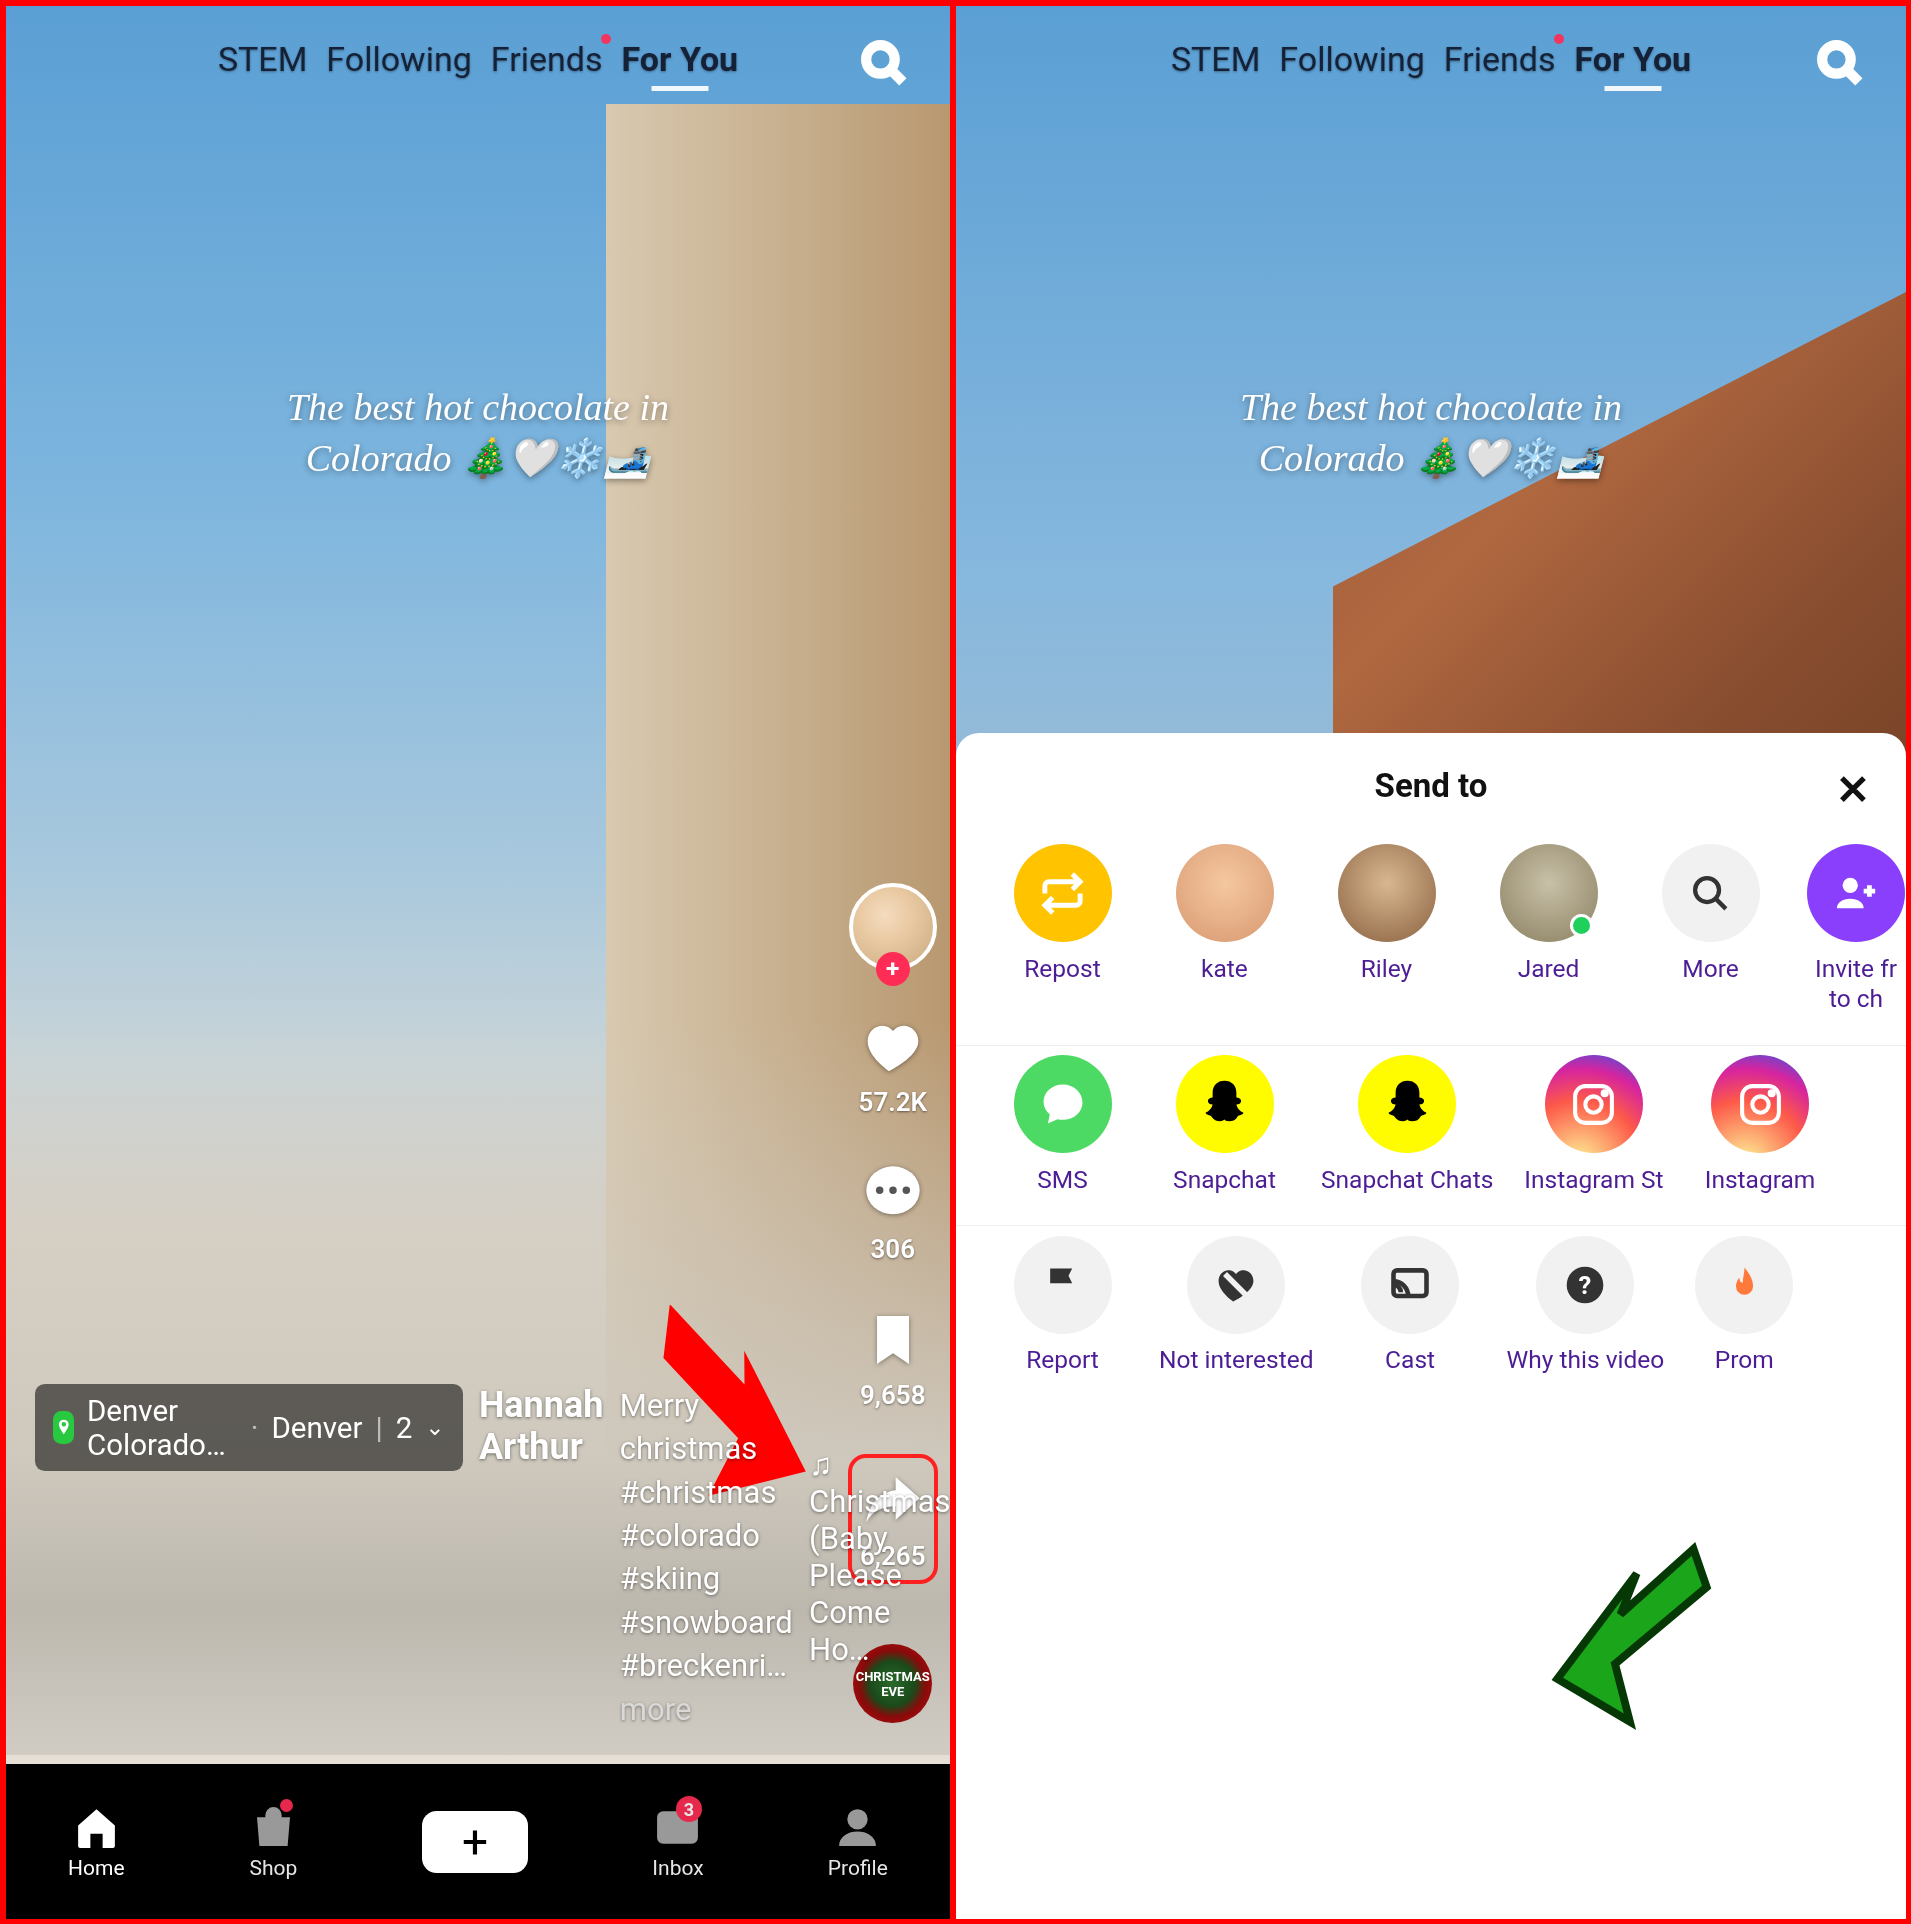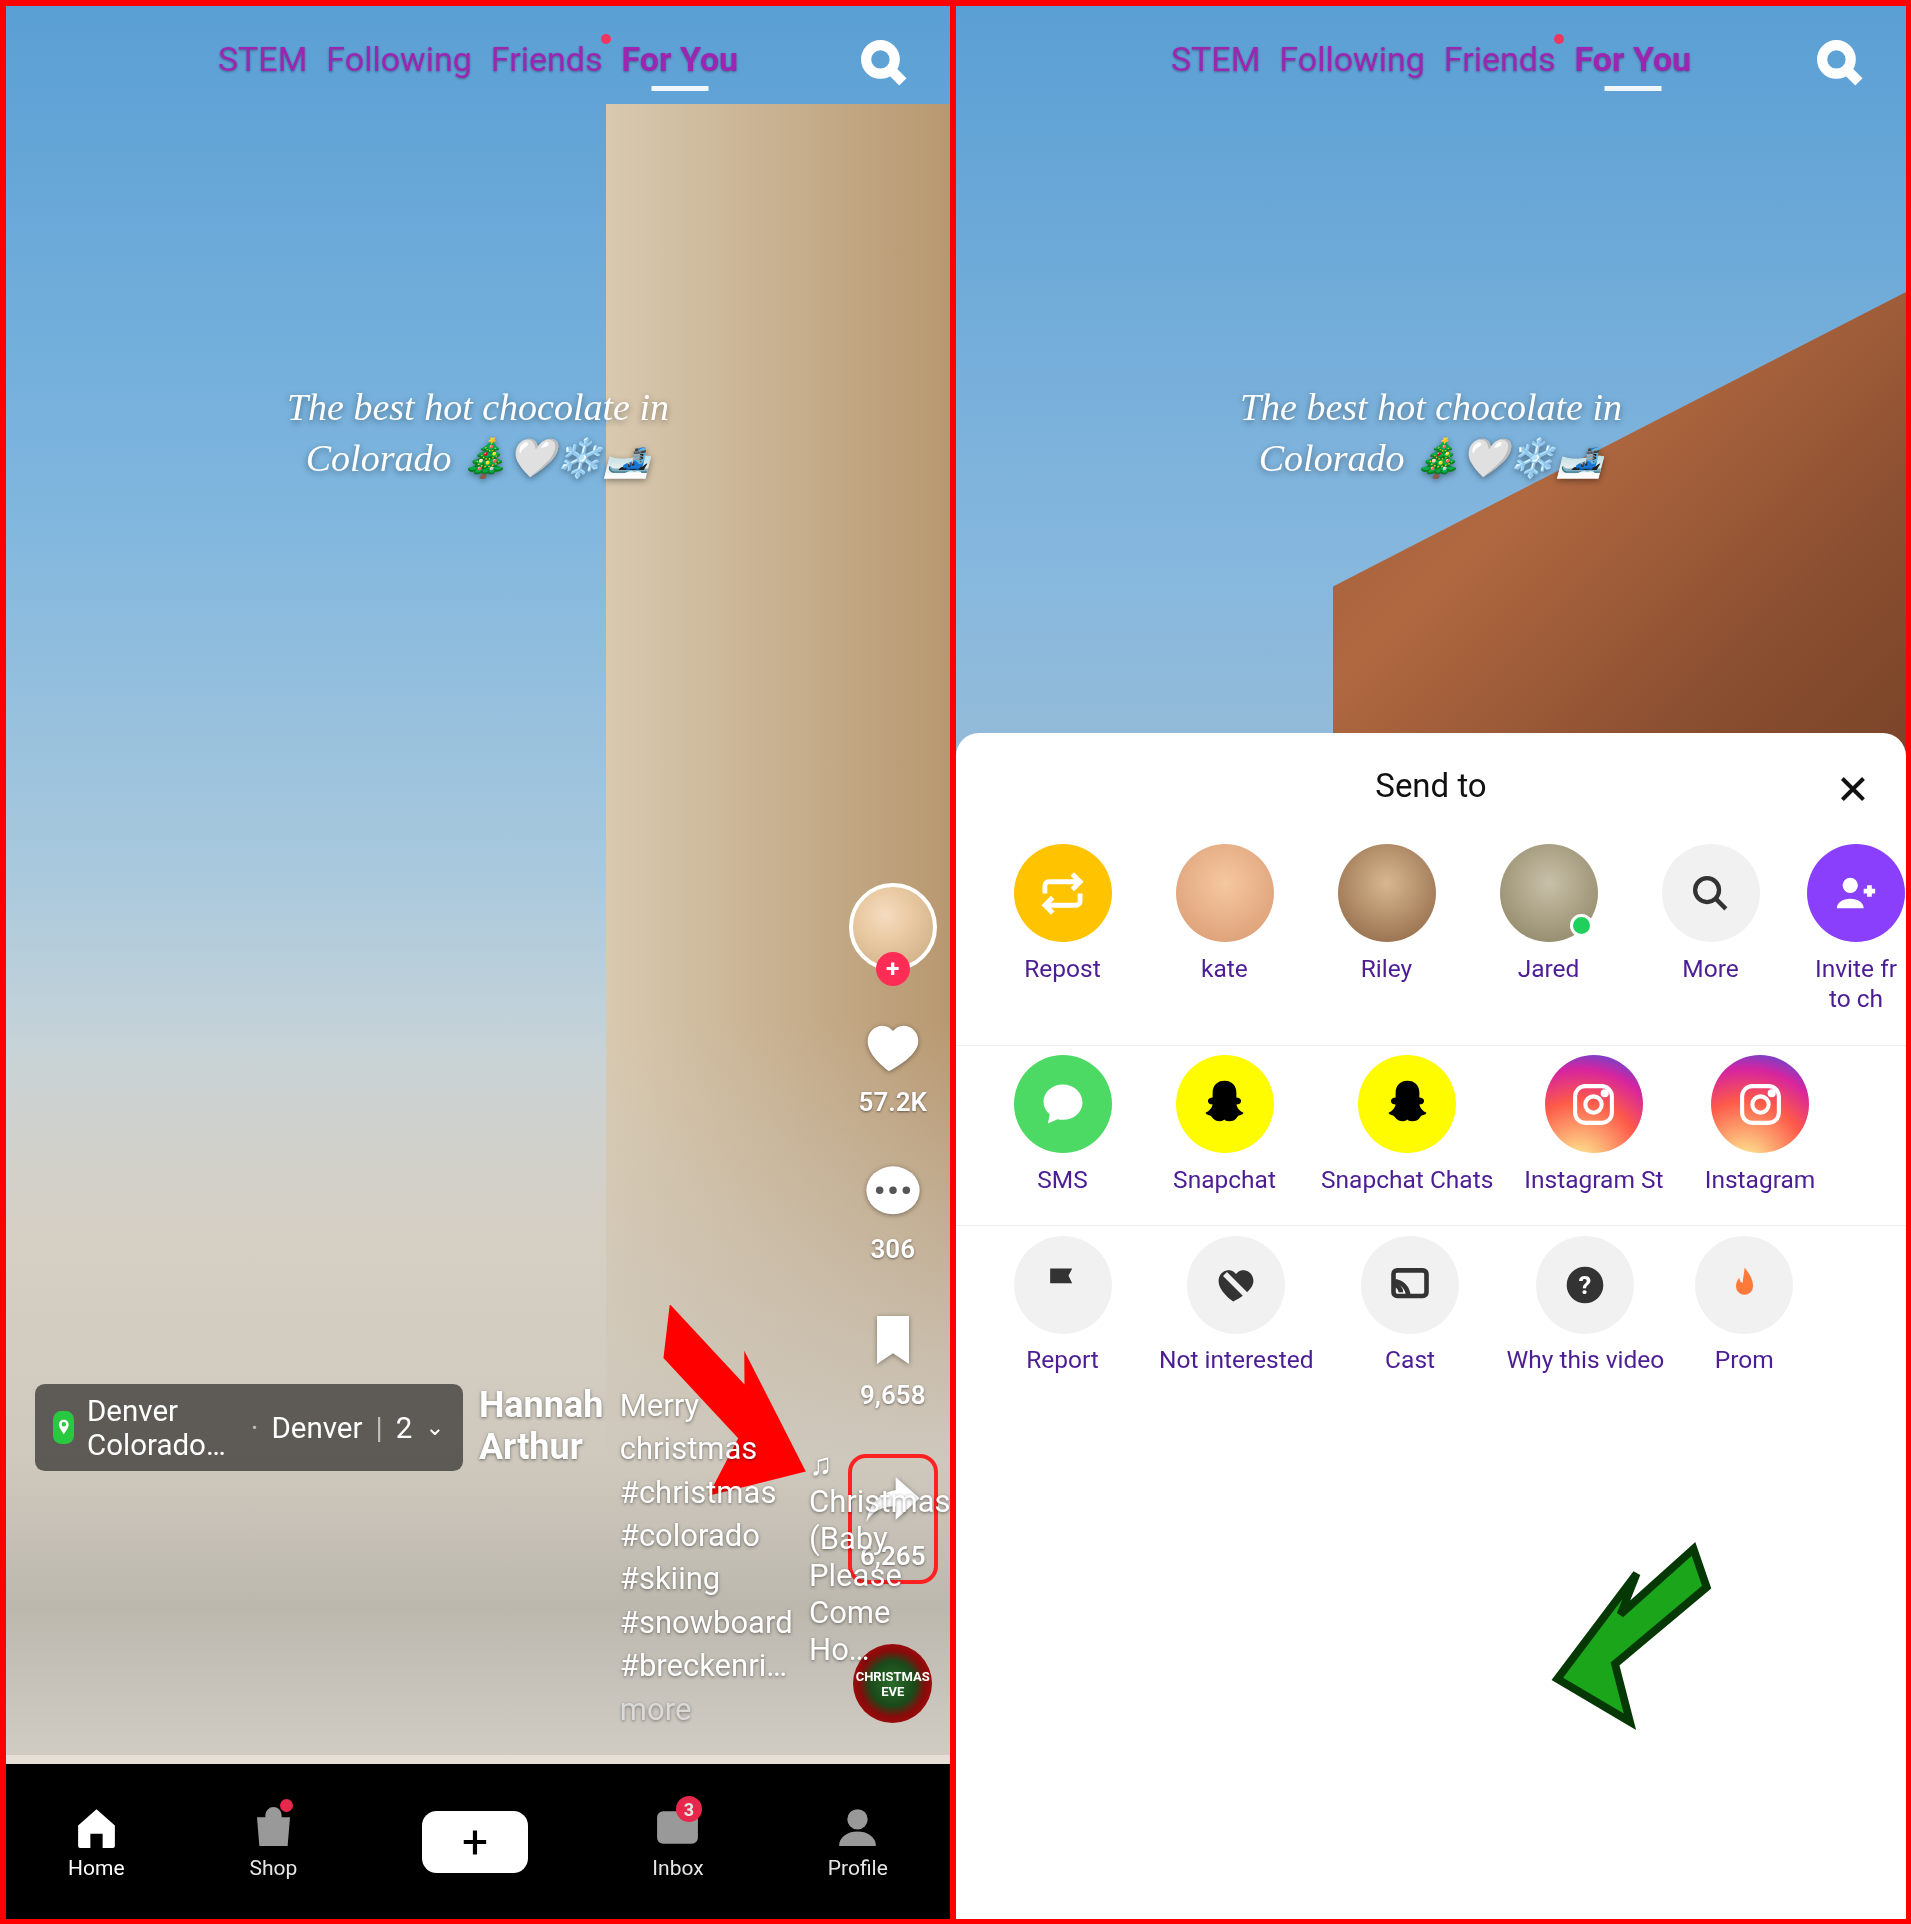--- a/index.html
+++ b/index.html
@@ -9,21 +9,21 @@
   .panel-left { border-right: 6.5px solid #ff0000; }
 
   
   .scene1 { position:absolute; inset:0; background: linear-gradient(to bottom, #5a9fd4 0%, #7db5de 25%, #a8c8dd 45%, #c8d4d8 55%, #ddd5ca 65%, #e8e2d9 100%); }
   .scene2 { position:absolute; inset:0; background: linear-gradient(to bottom, #5a9fd4 0%, #87b8de 30%, #9dbdd4 45%, #a8683e 50%, #8a5430 70%, #6a4028 100%); }
   .building1 { position:absolute; top:98px; right:0; width:344px; height:1473px; background: linear-gradient(to right, #d8c9b0, #b89870); }
   .snow { position:absolute; bottom:164px; left:0; right:0; height:736px; background: linear-gradient(to top, #d0ccc4 0%, #bdb8ae 20%, #cec8bd 40%, transparent 100%); }
   .brick { position:absolute; top:286px; right:0; width:573px; height:736px; background: linear-gradient(135deg, #9a5a3a 0%, #b06840 30%, #8a4e30 60%, #6a3a20 100%); clip-path: polygon(100% 0, 100% 100%, 0 100%, 0 40%); }
 
   
-  .topnav { position:absolute; top:33px; left:0; right:0; display:flex; align-items:center; justify-content:center; gap:19px; color:#a21caf; font-size:34px; text-shadow:0 0.8px 2.5px rgba(0,0,0,.4); }
+  .topnav { position:absolute; top:33px; left:0; right:0; display:flex; align-items:center; justify-content:center; gap:19px; color:#0f172a; font-size:34px; text-shadow:0 0.8px 2.5px rgba(0,0,0,.4); }
   .topnav .tab { opacity:.92; position:relative; }
   .topnav .tab.active { font-weight:700; }
   .topnav .tab.active::after { content:""; position:absolute; bottom:-11.5px; left:50%; transform:translateX(-50%); width:57px; height:4.9px; background:#fff; }
   .topnav .dot::before { content:""; position:absolute; top:-4.9px; right:-8.2px; width:9.8px; height:9.8px; background:#ff2d55; border-radius:50%; }
   .search-icon { position:absolute; right:41px; top:33px; width:49px; height:49px; }
   .search-icon svg { width:100%; height:100%; stroke:#fff; stroke-width:5; fill:none; }
 
   
   .overlay-title { position:absolute; top:376px; left:0; right:0; text-align:center; color:#fff; font-family: Georgia, "Times New Roman", serif; font-style:italic; font-size:38px; line-height:1.35; text-shadow: 0 1.6px 6.5px rgba(0,0,0,.4); }
 
@@ -63,21 +63,21 @@
   .bb-item.dim svg { fill:#aaa; }
   .bb-item .badge { position:absolute; top:-6.5px; right:1.6px; min-width:26px; height:26px; padding:0 6.5px; border-radius:13px; background:#ff2d55; color:#fff; font-size:18px; font-weight:700; display:flex; align-items:center; justify-content:center; }
   .bb-item .rdot { position:absolute; top:-3.3px; right:4.9px; width:13px; height:13px; background:#ff2d55; border-radius:50%; }
   .bb-create { width:106px; height:62px; background:#fff; border-radius:14.7px; display:flex; align-items:center; justify-content:center; position:relative; }
   .bb-create::before { content:""; position:absolute; left:-9.8px; top:0; bottom:0; width:18px; background:#25f4ee; border-radius:14.7px 0 0 14.7px; z-index:-1; }
   .bb-create::after { content:""; position:absolute; right:-9.8px; top:0; bottom:0; width:18px; background:#fe2c55; border-radius:0 14.7px 14.7px 0; z-index:-1; }
   .bb-create span { color:#000; font-size:46px; font-weight:400; }
 
   
   .sheet { position:absolute; bottom:0; left:0; right:0; height:62%; background:#fff; border-radius:23px 23px 0 0; padding:33px 0 24.5px 0; display:flex; flex-direction:column; }
-  .sheet-header { display:flex; align-items:flex-start; justify-content:center; position:relative; font-size:33px; font-weight:400; color:#111; padding-bottom:29.5px; }
+  .sheet-header { display:flex; align-items:flex-start; justify-content:center; position:relative; font-size:33px; font-weight:700; color:#111; padding-bottom:29.5px; }
   .sheet-header .close { position:absolute; right:36px; top:0; font-size:41px; color:#111; cursor:pointer; }
   .sheet-row { display:flex; gap:31px; padding:9.8px 41px 29.5px 41px; overflow-x:hidden; border-bottom:0.8px solid #eee; }
   .sheet-row:last-of-type { border-bottom:none; }
   .sitem { display:flex; flex-direction:column; align-items:center; gap:11.5px; min-width:131px; }
   .sitem .circle { width:98px; height:98px; border-radius:50%; display:flex; align-items:center; justify-content:center; position:relative; }
   .sitem .label { font-size:24.5px; color:#4c1d95; text-align:center; line-height:1.25; }
   .c-yellow { background:#ffc300; }
   .c-gray { background:#f1f1f2; }
   .c-purple { background:#8a3ffc; }
   .c-green { background:#4cd964; }

